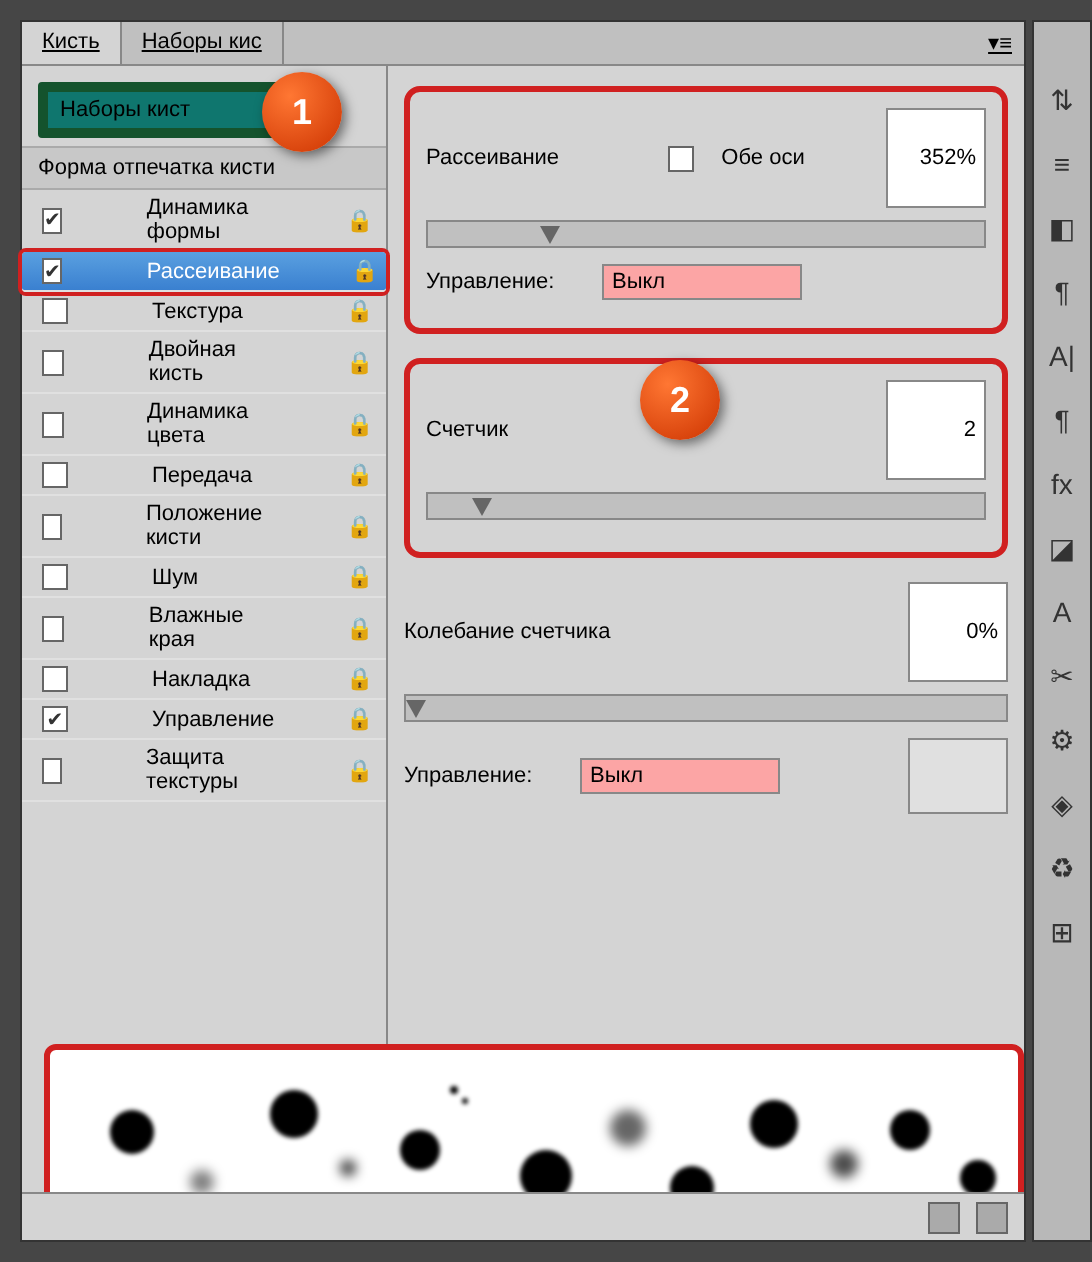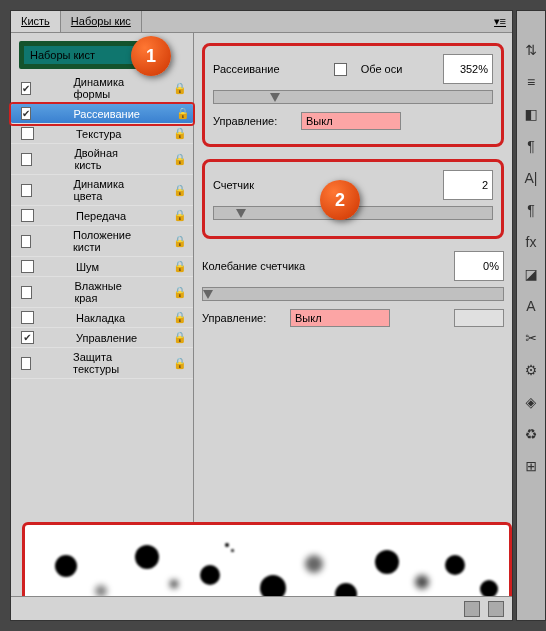--- a/index.html
+++ b/index.html
@@ -16,21 +16,21 @@
 .row { display: flex; align-items: center; padding: 3px 6px 3px 10px; border-bottom: 1px solid #e0e0e0; gap: 36px; }
 .row.sel { background: linear-gradient(#5aa0e0,#3a80d0); color: #fff; box-shadow: 0 0 0 2px #d02020; border-radius: 2px; }
 .cb { width: 13px; height: 13px; background: #fff; border: 1px solid #666; margin-right: 6px; display: flex; align-items: center; justify-content: center; font-size: 10px; color: #333; }
 .cb.on::after { content: "✔"; }
 .lk { margin-left: auto; color: #888; }
 .right { flex: 1; padding: 10px 8px; position: relative; }
 .grp { border: 3px solid #d02020; border-radius: 8px; padding: 8px; margin-bottom: 12px; position: relative; }
 .line { display: flex; align-items: center; gap: 8px; margin-bottom: 6px; }
 .lbl { flex: 0 0 80px; }
 .spacer { flex: 1; }
-.val { background: #fff; border: 1px solid #888; padding: 8px 4px; width: 50px; text-align: right; }
+.val { background: #fff; border: 1px solid #888; padding: 18px 4px; width: 50px; text-align: right; }
 .slider { height: 14px; background: #c0c0c0; border: 1px solid #888; position: relative; margin: 4px 0 8px; }
 .thumb { position: absolute; top: 2px; width: 0; height: 0; border-left: 5px solid transparent; border-right: 5px solid transparent; border-top: 9px solid #666; }
 .sel2 { background: #fca5a5; border: 1px solid #888; padding: 2px 4px; width: 100px; }
 .free { margin-bottom: 10px; }
 .callout { position: absolute; width: 40px; height: 40px; border-radius: 50%; background: radial-gradient(circle at 35% 30%, #ff7733, #cc3300); box-shadow: 2px 2px 6px rgba(0,0,0,.5); display: flex; align-items: center; justify-content: center; color: #fff; font-size: 18px; font-weight: bold; z-index: 10; }
 .c1 { left: 131px; top: 36px; }
 .c2 { left: 320px; top: 180px; }
 .preview { position: absolute; left: 11px; bottom: 11px; width: 490px; height: 87px; background: #fff; border: 3px solid #d02020; border-radius: 6px; overflow: hidden; }
 .dot { position: absolute; border-radius: 50%; }
 .bottom { position: absolute; bottom: 0; left: 0; right: 0; height: 24px; background: #d4d4d4; border-top: 1px solid #888; display: flex; justify-content: flex-end; gap: 8px; padding: 4px 8px; }
@@ -43,20 +43,21 @@
 
 <div class="mw">
   <div class="tabs">
     <div class="tab active">Кисть</div>
     <div class="tab">Наборы кис</div>
     <div class="tbm">▾≡</div>
   </div>
   <div class="body">
     <div class="left">
       <div class="preset">Наборы кист</div>
+      <div class="hdr">Форма отпечатка кисти</div>
       <div id="opts">
           <div class="row">
             <span class="cb on"></span>
             <span>Динамика формы</span>
             <span class="lk">🔒</span>
           </div>
           <div class="row sel">
             <span class="cb on"></span>
             <span>Рассеивание</span>
             <span class="lk">🔒</span>

